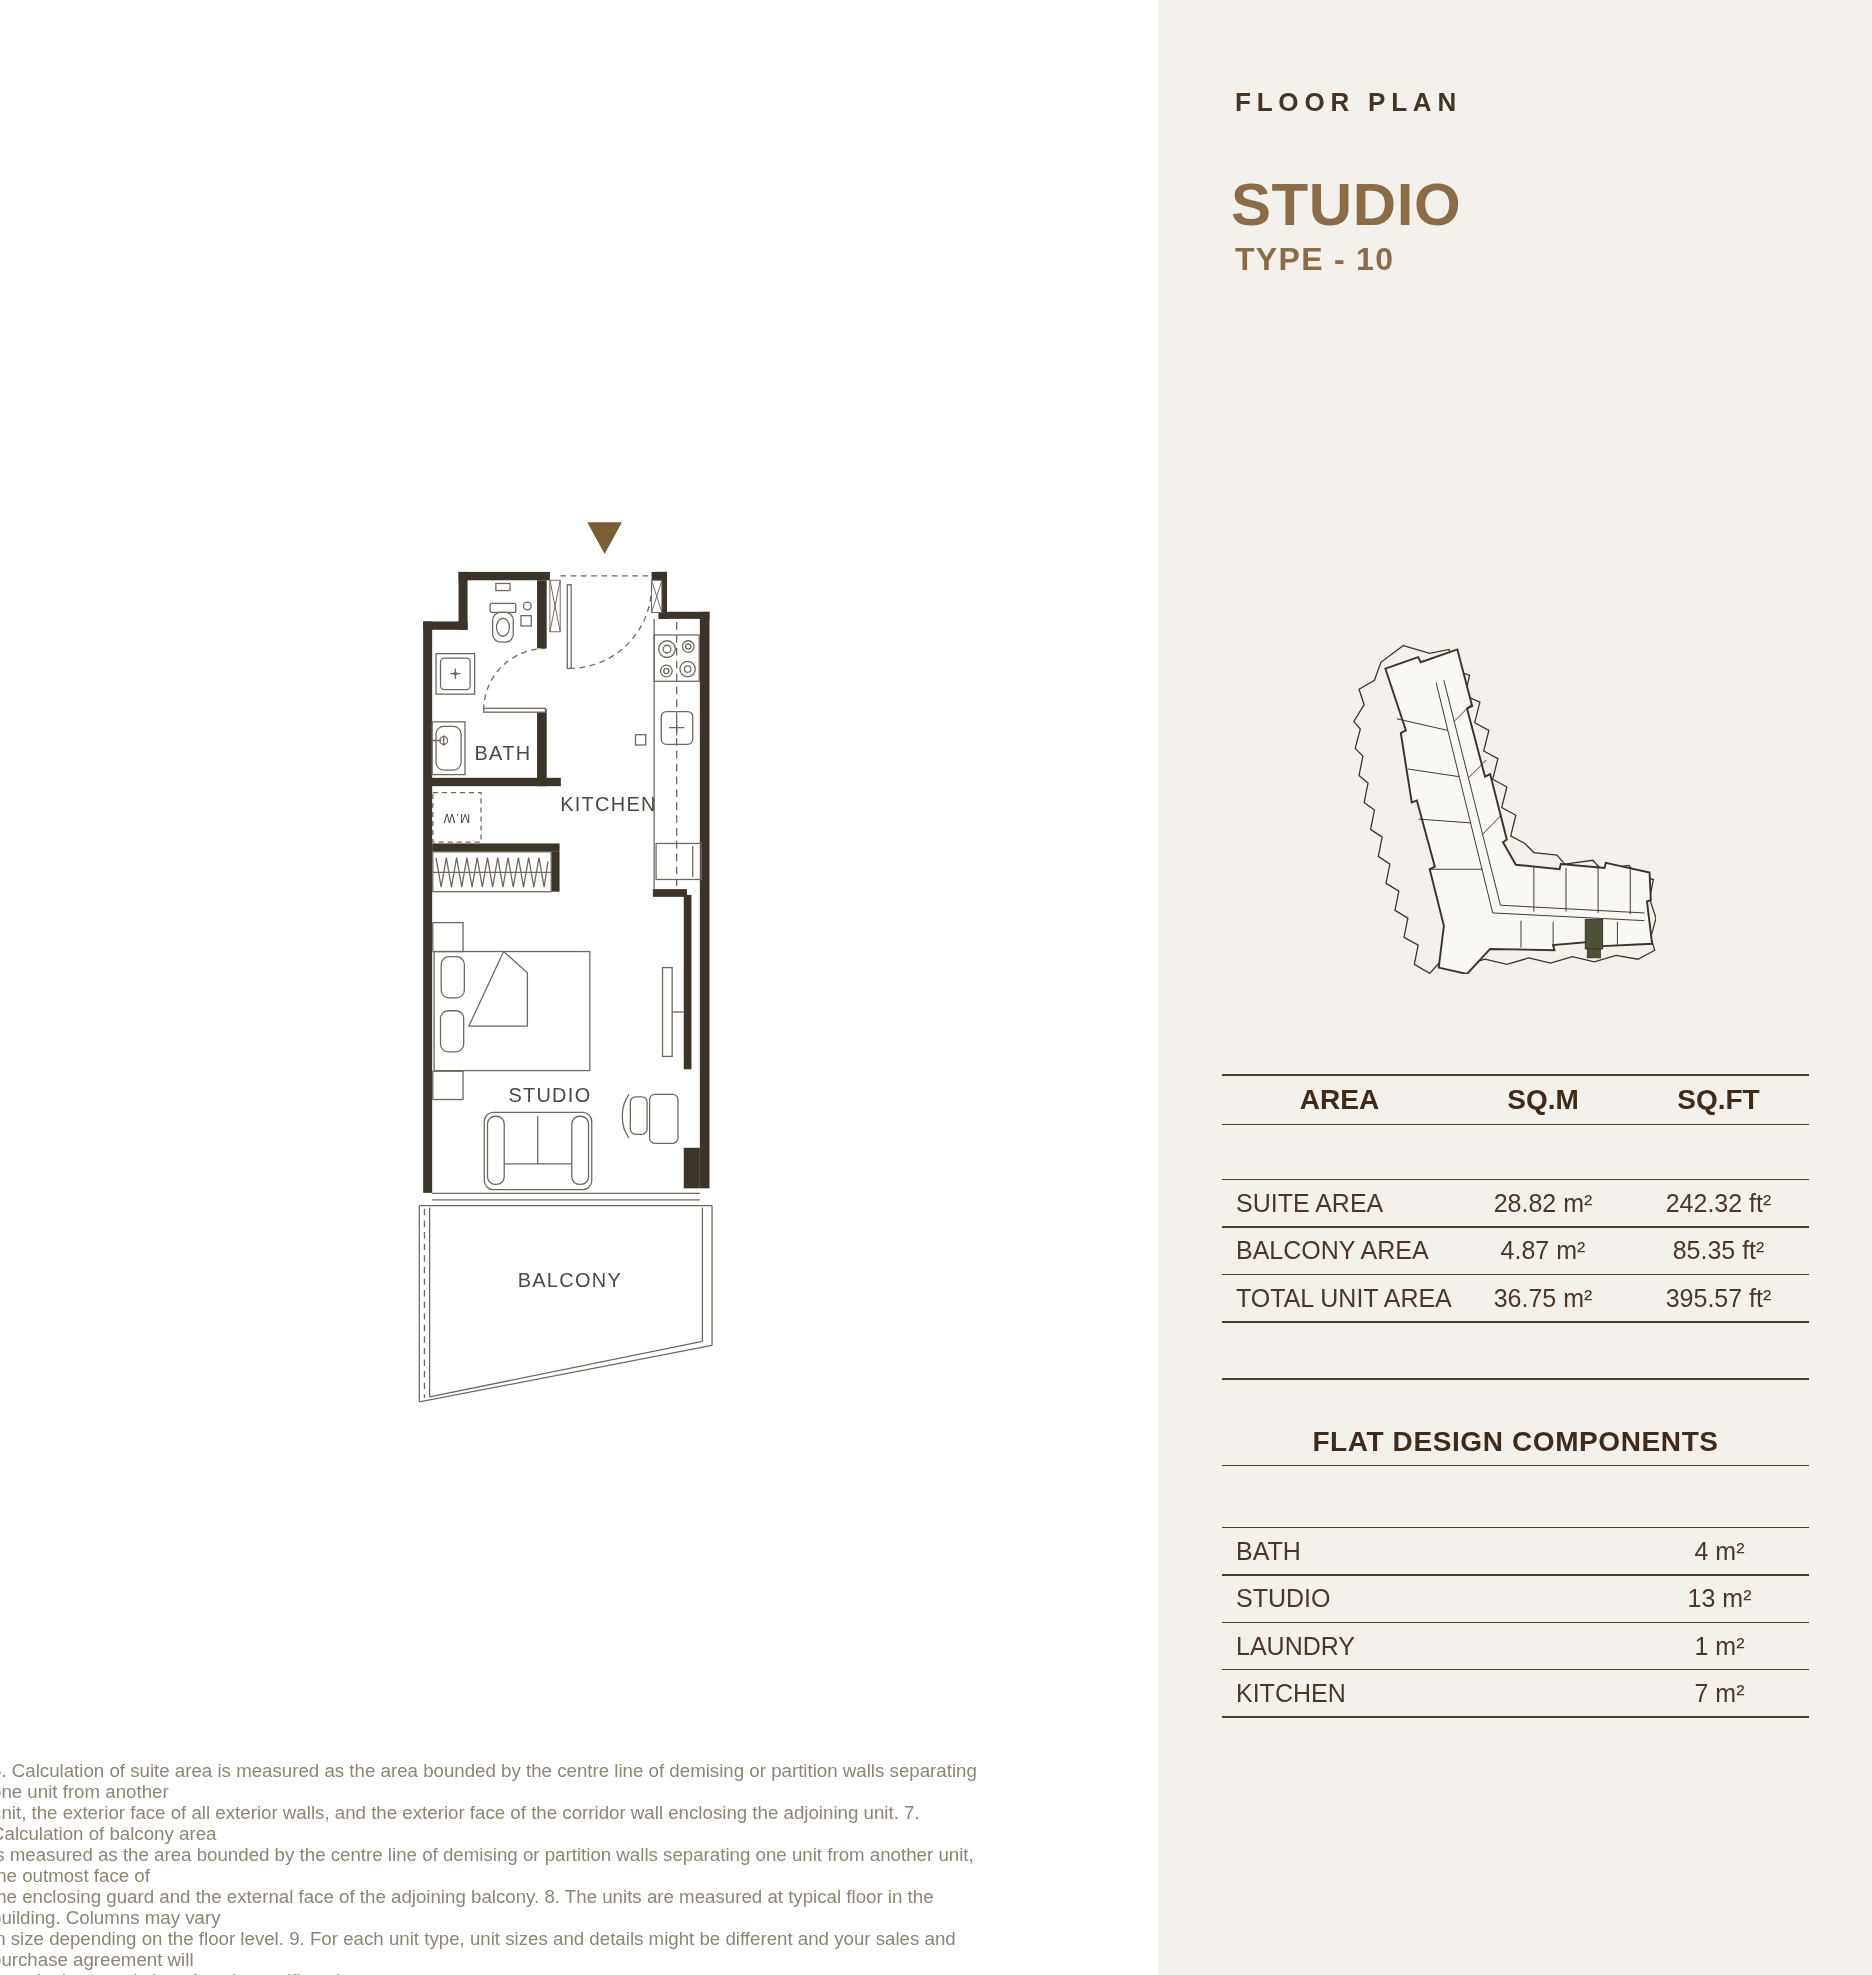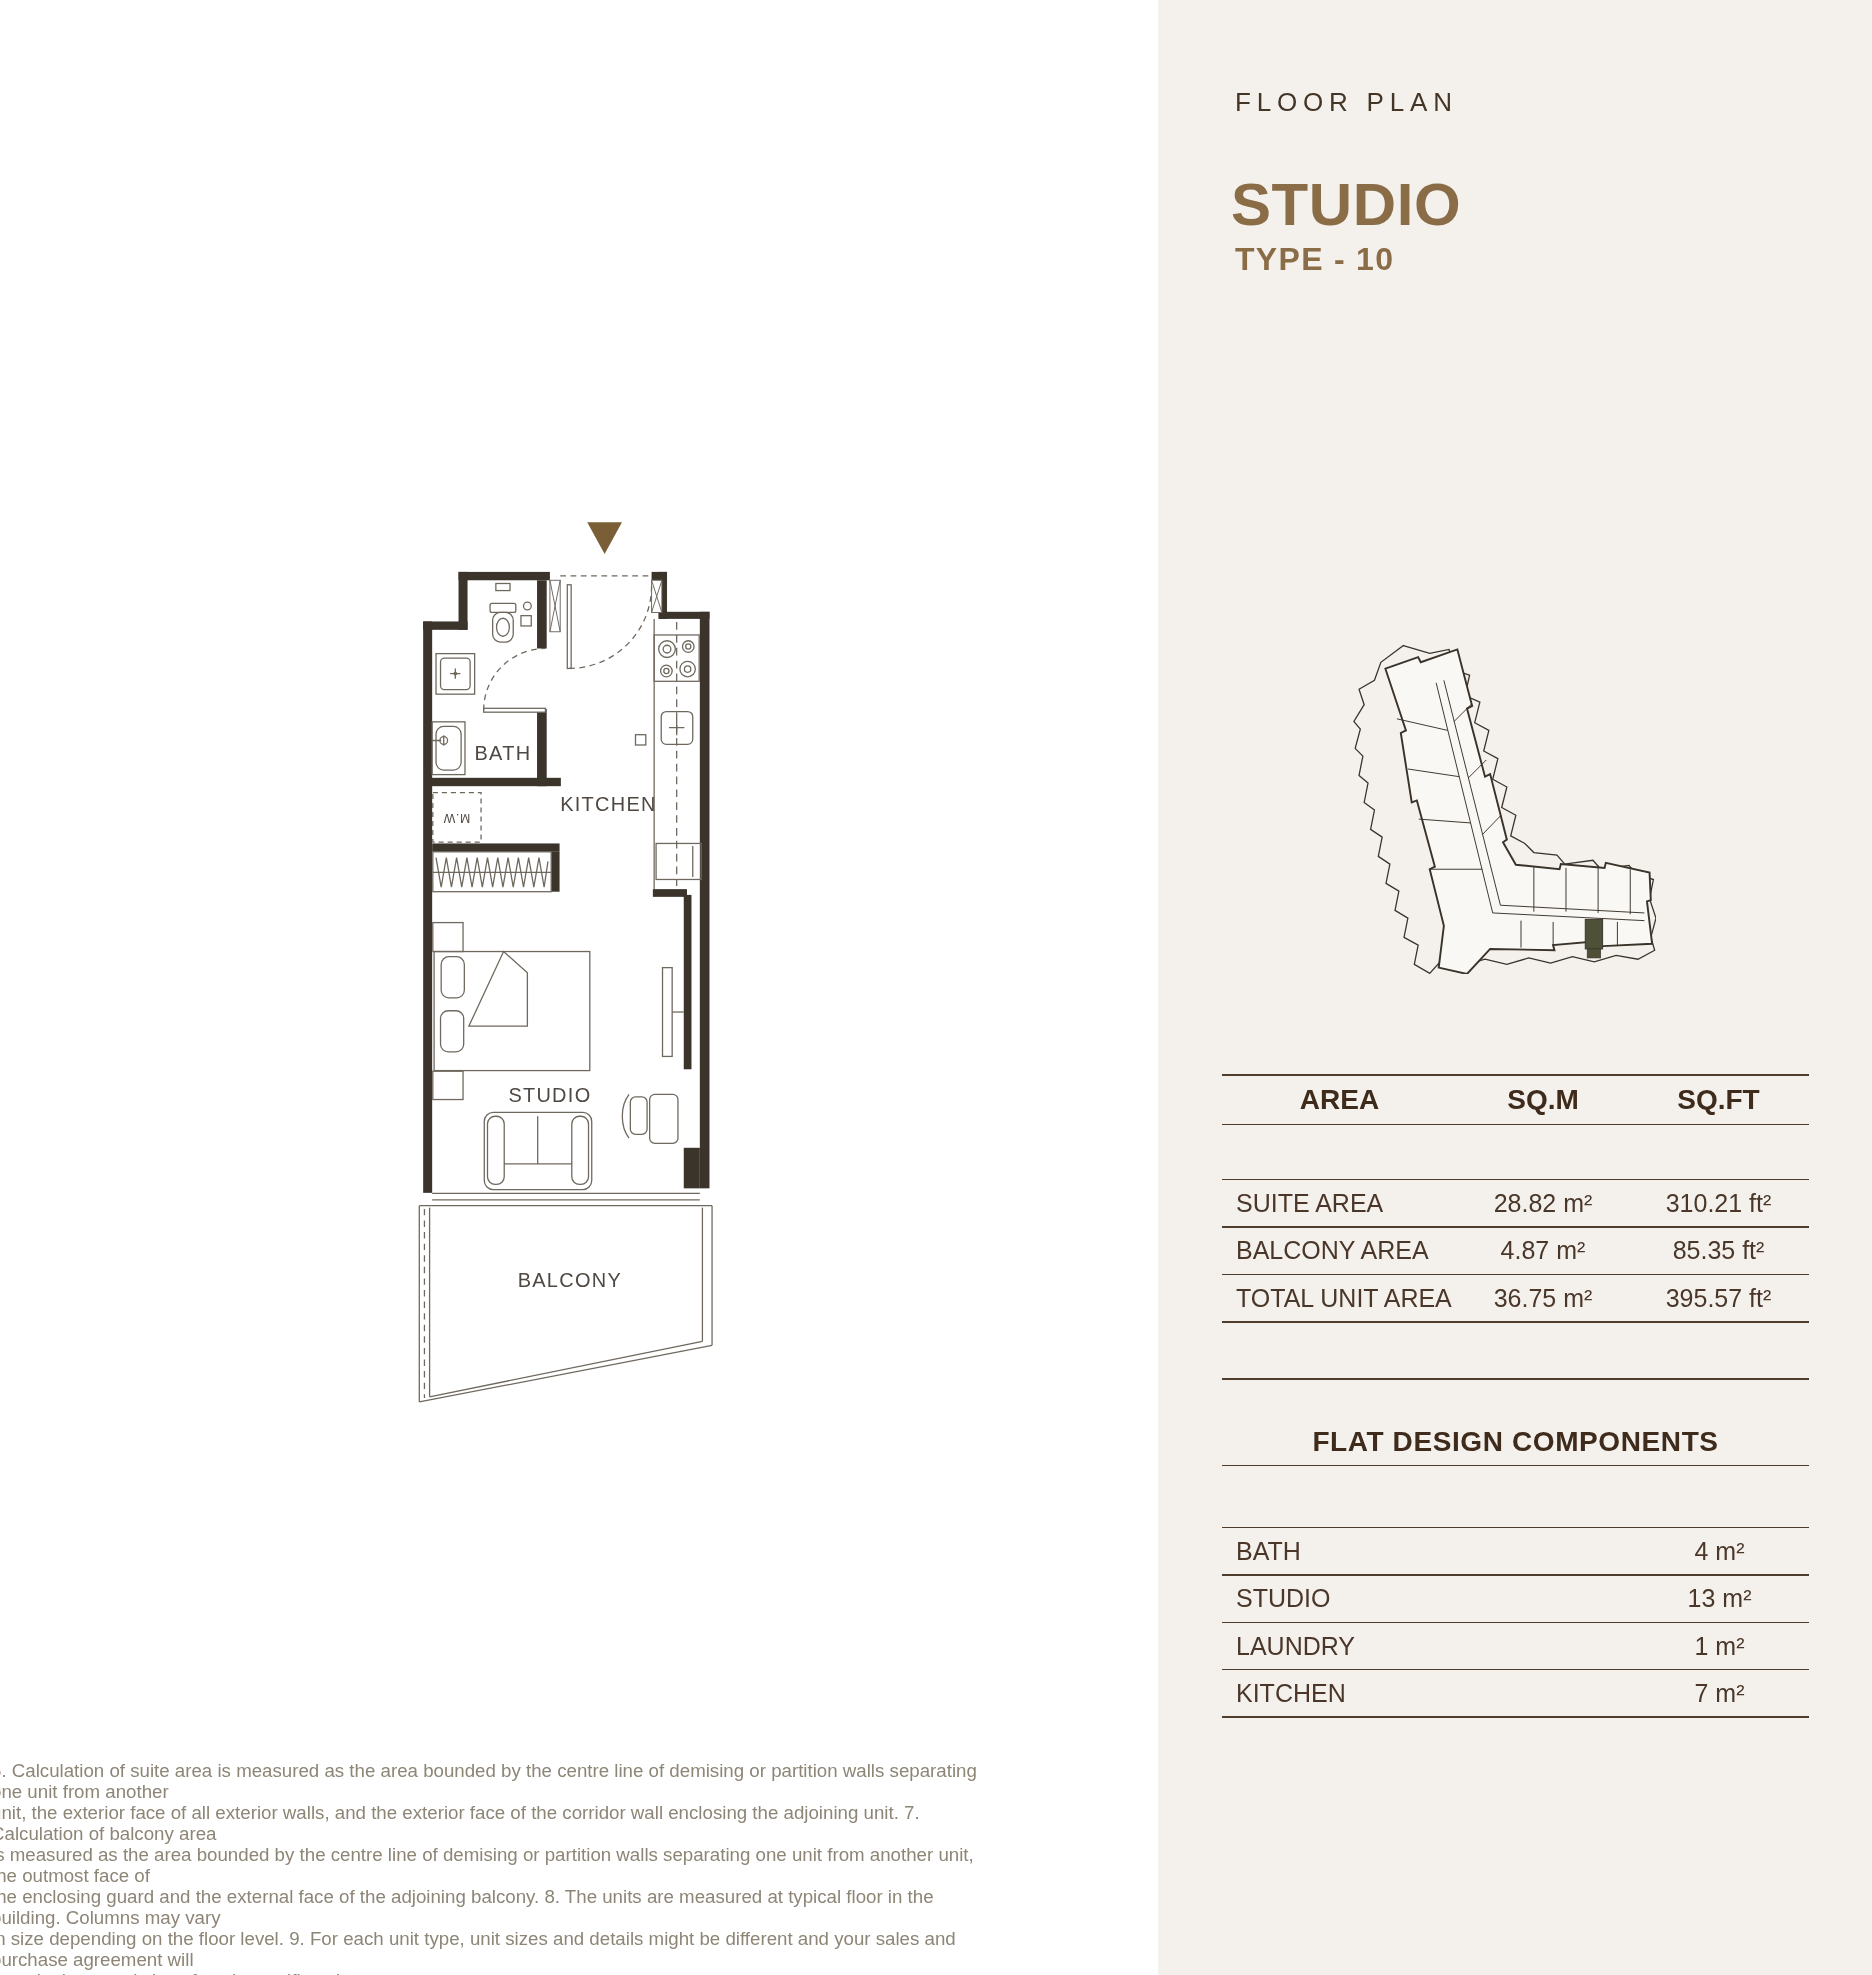--- a/index.html
+++ b/index.html
@@ -6,21 +6,21 @@
   .page{
     position:relative;width:1872px;height:1975px;overflow:hidden;
     background:#ffffff;font-family:"Liberation Sans",sans-serif;
   }
   .right-panel{
     position:absolute;left:1158px;top:0;width:715px;height:1975px;
     background:#f4f1ed;
   }
   .eyebrow{
     position:absolute;left:1235px;top:87px;
-    font-size:26px;font-weight:400;letter-spacing:5.8px;color:#443627;
+    font-size:26px;font-weight:700;letter-spacing:5.8px;color:#443627;
   }
   .title{
     position:absolute;left:1231px;top:170px;
     font-size:60px;font-weight:700;letter-spacing:0.6px;color:#8a6c47;
   }
   .subtitle{
     position:absolute;left:1235px;top:241px;
     font-size:32px;font-weight:700;letter-spacing:1.3px;color:#8a6c47;
   }
   .keyplan{position:absolute;left:1341px;top:643px;}
@@ -230,21 +230,21 @@
       <span class="c1">AREA</span>
       <span class="c2">SQ.M</span>
       <span class="c3">SQ.FT</span>
     </div>
     <div class="tline"></div>
     <div class="spacer1"></div>
     <div class="tline"></div>
     <div class="trow">
       <span class="c1">SUITE AREA</span>
       <span class="c2">28.82 m²</span>
-      <span class="c3">310.21 ft²</span>
+      <span class="c3">242.32 ft²</span>
     </div>
     <div class="tline"></div>
     <div class="trow">
       <span class="c1">BALCONY AREA</span>
       <span class="c2">4.87 m²</span>
       <span class="c3">85.35 ft²</span>
     </div>
     <div class="tline"></div>
     <div class="trow">
       <span class="c1">TOTAL UNIT AREA</span>

